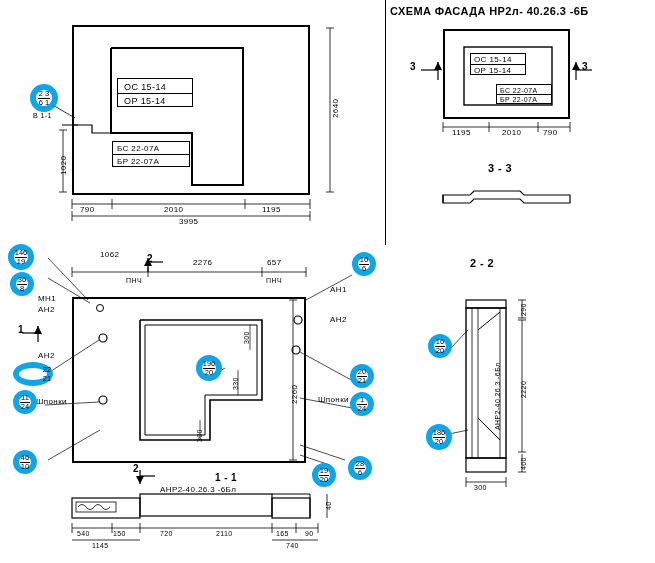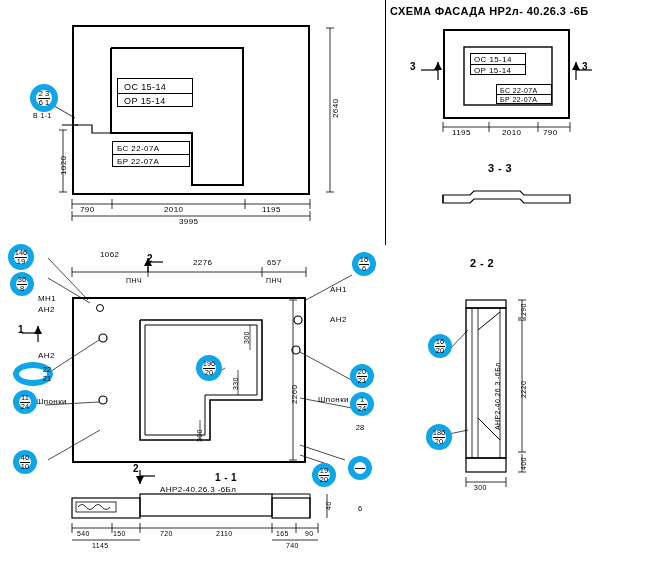--- a/index.html
+++ b/index.html
@@ -295,21 +295,21 @@
   <div class="circ" style="left:350px; top:392px; width:24px; height:24px;">
     <span>1</span>
     <div class="sep"></div>
     <span>24</span>
   </div>
   <div class="circ" style="left:312px; top:463px; width:24px; height:24px;">
     <span>19</span>
     <div class="sep"></div>
     <span>20</span>
   </div>
-  <div class="circ" style="left:348px; top:456px; width:24px; height:24px;gap:36px;">
+  <div class="circ" style="left:348px; top:456px; width:24px; height:24px;">
     <span>28</span>
     <div class="sep"></div>
     <span>6</span>
   </div>
   <div class="circ" style="left:196px; top:355px; width:26px; height:26px;">
     <span>196</span>
     <div class="sep"></div>
     <span>20</span>
   </div>
 

